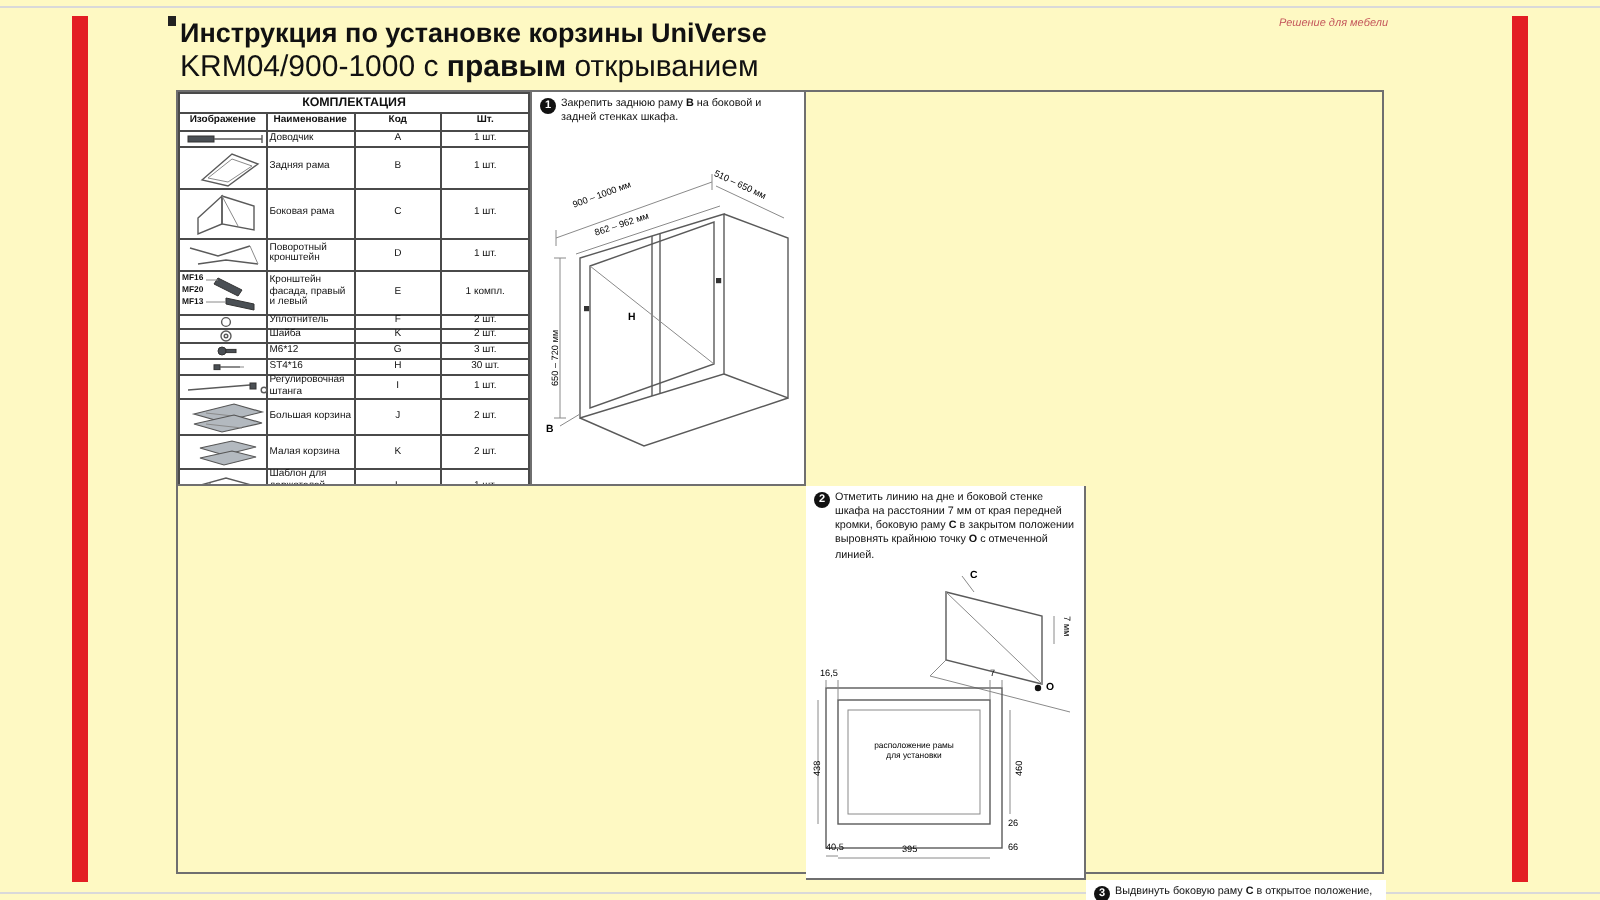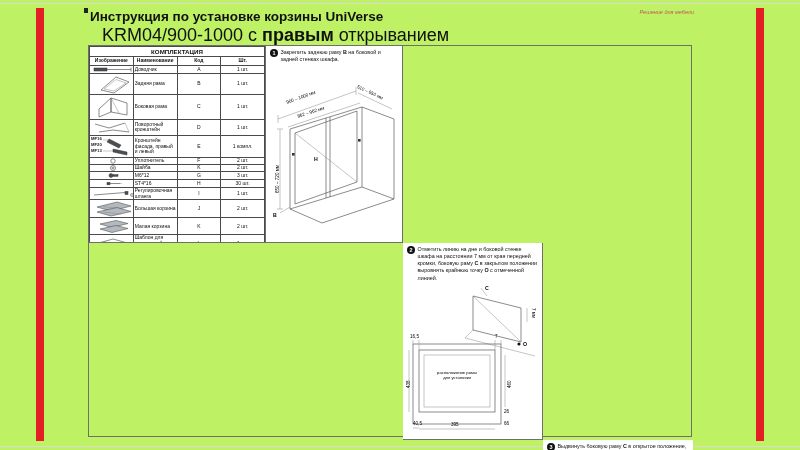--- a/index.html
+++ b/index.html
@@ -1,23 +1,23 @@
 <!DOCTYPE html>
 <html><head>
 <meta charset="utf-8">
 <style>
   html,body{margin:0;padding:0;background:#ffffff;}
   body{width:800px;height:450px;font-family:"Liberation Sans",sans-serif;color:#111;position:relative;overflow:hidden;}
-  #sheet{position:absolute;inset:0;background:#bef264;}
+  #sheet{position:absolute;inset:0;background:#fef9c3;}
   .hairline{position:absolute;left:0;width:800px;height:1px;background:#d9d9d9;}
   .redbar{position:absolute;width:8px;background:#e31e24;}
   .cropmark{position:absolute;width:4px;height:5px;background:#222;}
   
   .title1{position:absolute;left:90px;top:9px;font-size:13.5px;font-weight:700;}
-  .title2{position:absolute;left:90px;top:25px;font-size:18px;font-weight:400;margin-left:12px;}
+  .title2{position:absolute;left:90px;top:25px;font-size:15px;font-weight:400;}
   .title2 b{font-weight:700;}
   .logo{position:absolute;left:592px;top:8px;width:102px;text-align:right;}
   .logo-word{font-size:19px;font-weight:800;letter-spacing:1px;color:#1a1a1a;line-height:1;position:relative;display:inline-block;}
   .crown{position:absolute;top:-6px;left:44px;display:flex;gap:1px;}
   .crown i{display:block;width:0;height:0;border-left:3px solid transparent;border-right:3px solid transparent;border-bottom:6px solid #e31e24;}
   .tagline{font-size:5.5px;font-style:italic;color:#c4575b;margin-top:1px;}
   
   #grid{position:absolute;left:88px;top:45px;width:604px;height:392px;border:1px solid #6f6f6f;box-sizing:border-box;}
   .cell{position:absolute;box-sizing:border-box;border-right:1px solid #6f6f6f;border-bottom:1px solid #6f6f6f;overflow:hidden;background:#fff;}
   .cell.lastcol{border-right:none;}

